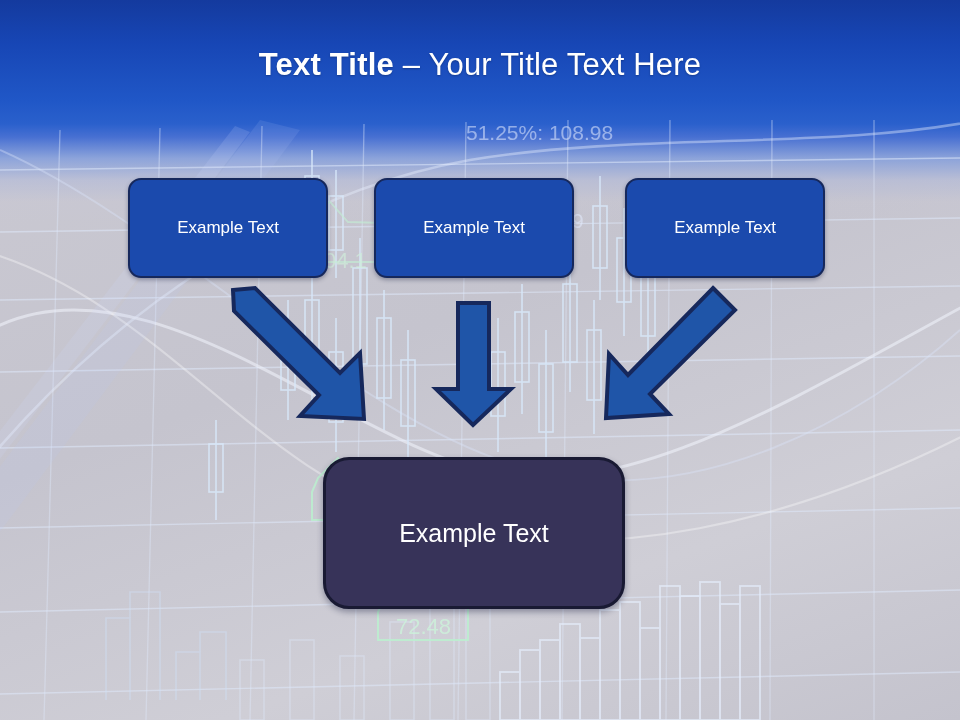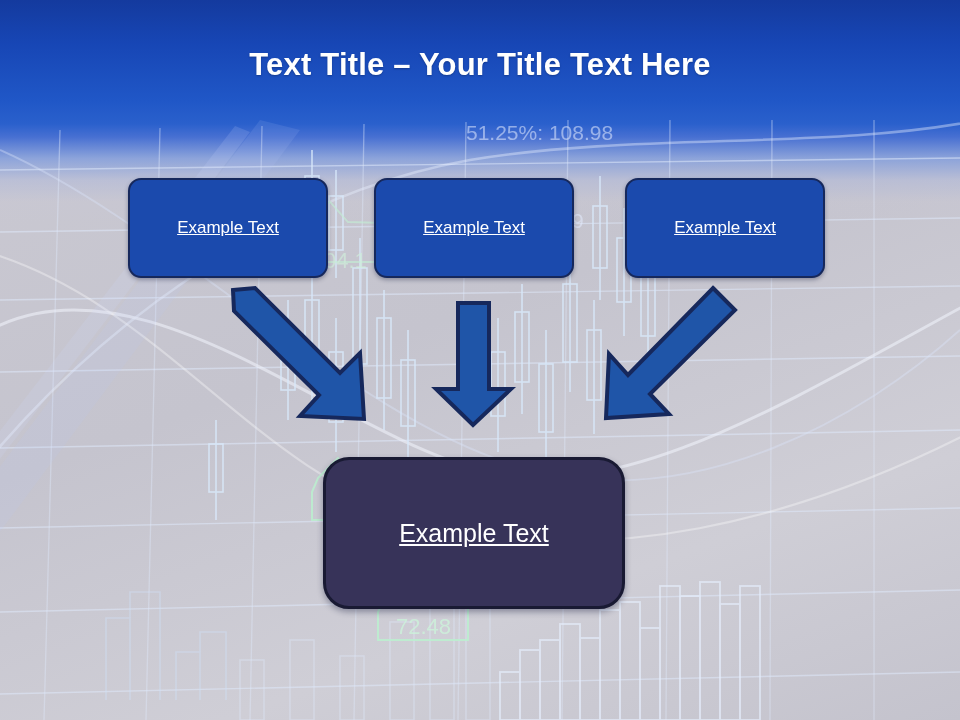--- a/index.html
+++ b/index.html
@@ -34,29 +34,28 @@
 
   
   #title{
     position:absolute;left:0;top:46px;width:960px;
     text-align:center;color:#ffffff;
     font-size:31px;line-height:38px;
     letter-spacing:0.2px;white-space:nowrap;
     text-shadow:0 1px 2px rgba(0,0,0,0.25);
   }
   #title .strong{font-weight:bold;}
-  #title .rest{font-weight:bold;margin-top:24px;}
+  #title .rest{font-weight:normal;margin-top:24px;}
 
   
   .tbox{
     position:absolute;
     display:flex;align-items:center;justify-content:center;
     color:#ffffff;text-align:center;
     box-sizing:border-box;
-    text-decoration:underline;
   }
   .tbox.top{
     background:#1b4aad;
     border:2.5px solid #16285c;
     border-radius:13px;
     font-size:17px;
     box-shadow:0 2px 4px rgba(20,25,60,0.35);
   }
   .tbox.bottom{
     background:#373359;

